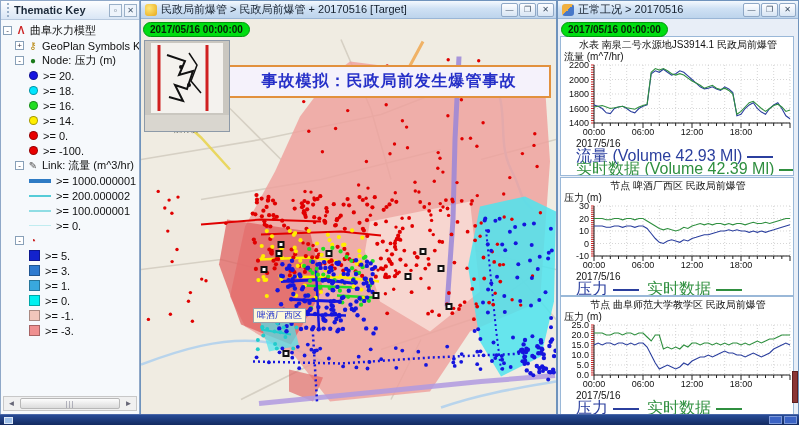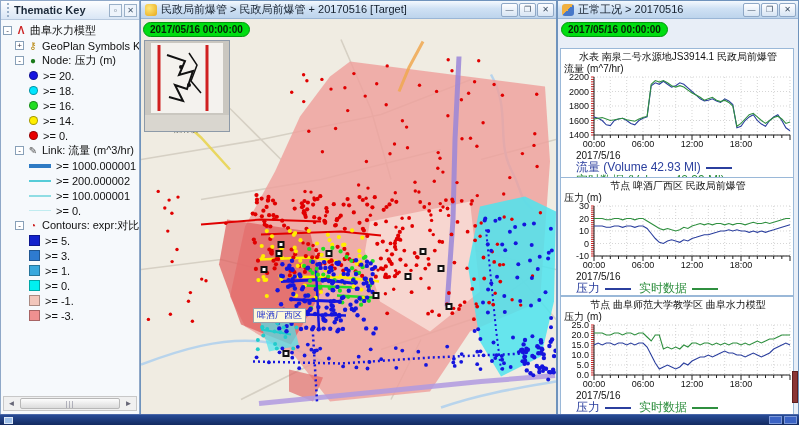--- a/index.html
+++ b/index.html
@@ -44,21 +44,21 @@
   .burst-label { position:absolute; left:112px; top:289px; background:#fdf8dc; border:1px solid #9aa0aa; padding:0 3px; font-size:9px; color:#2233cc; z-index:22; }
   .map-label { position:absolute; font-size:8px; color:#6b6f66; z-index:5; }
 
   
   .right-panel { left:557px; top:0; width:242px; height:415px; }
   .rp-body { position:relative; width:240px; height:396px; background:#e8eef7; overflow:hidden; }
   .chart-box { position:absolute; left:2px; width:234px; background:#fff; border:1px solid #9ab8d8; padding:1px 1px 0 3px; overflow:hidden; }
   .chart-title { text-align:center; font-size:10px; color:#111; height:13px; line-height:13px; white-space:nowrap; }
   .chart-ylabel { font-size:10px; color:#111; height:11px; line-height:11px; }
   .chart-date { font-size:10px; color:#111; height:11px; line-height:11px; padding-left:12px; }
-  .chart-legend { font-size:12px; padding-left:12px; line-height:13px; white-space:nowrap; }
+  .chart-legend { font-size:16px; padding-left:12px; line-height:13px; white-space:nowrap; }
   .leg-item { margin-right:8px; }
   .leg-line { display:inline-block; width:26px; border-top:2px solid #000; vertical-align:middle; margin-left:5px; }
   .red-scroll { position:absolute; right:0px; top:352px; width:6px; height:32px; background:#8b3434; border:1px solid #5e1f1f; z-index:40; }
 
   
   .statusbar { position:absolute; left:0; top:414px; width:799px; height:11px; background:linear-gradient(#274b96,#132a60); border-top:1px solid #4a67a8; display:flex; align-items:center; }
   .sb-ico { width:9px; height:7px; background:#9fc0e8; border:1px solid #dce8f8; margin-left:4px; }
   .sb-right { margin-left:auto; display:flex; margin-right:2px; }
   .sb-btn { width:13px; height:8px; background:#3b63c4; border:1px solid #7b97d8; margin-left:2px; }
 </style>
@@ -110,20 +110,24 @@
           <div class="trow ind2">
             <span class="dot" style="background: rgb(255, 238, 0);"></span>
             <span>&gt;= 14.</span>
           </div>
 
           <div class="trow ind2">
             <span class="dot" style="background: rgb(232, 0, 0);"></span>
             <span>&gt;= 0.</span>
           </div>
 
+          <div class="trow ind2">
+            <span class="dot" style="background: rgb(232, 0, 0);"></span>
+            <span>&gt;= -100.</span>
+          </div>
         </div>
       <div class="trow ind1">
         <span class="expander">-</span>
         <span class="tico" style="color:#555;">✎</span>
         <span>Link: 流量 (m^3/hr)</span>
       </div>
       <div>
 
           <div class="trow ind2">
             <span class="lnsw" style="border-top: 4px solid rgb(46, 123, 196);"></span>
@@ -142,21 +146,20 @@
           </div>
 
           <div class="trow ind2">
             <span class="lnsw" style="border-top: 1px solid rgb(192, 236, 240);"></span>
             <span>&gt;= 0.</span>
           </div>
         </div>
       <div class="trow ind1">
         <span class="expander">-</span>
         <span class="tico" style="color:#c22;">◔</span>
-        <span>Contours: expr:对比</span>
       </div>
       <div>
 
           <div class="trow ind2">
             <span class="sq" style="background: rgb(19, 34, 204);"></span>
             <span>&gt;= 5.</span>
           </div>
 
           <div class="trow ind2">
             <span class="sq" style="background: rgb(46, 123, 208);"></span>
@@ -1018,40 +1021,41 @@
           <rect x="0" y="0" width="84" height="74" fill="#cac7c0"></rect>
           <rect x="6" y="2" width="72" height="70" fill="#f4f2ee"></rect>
           <line x1="14" y1="4" x2="14" y2="70" stroke="#d02020" stroke-width="3"></line>
           <line x1="62" y1="4" x2="62" y2="70" stroke="#d02020" stroke-width="3"></line>
           <path d="M22,14 L40,20 L34,34 L48,30 L42,48 L30,44 L38,60 L24,56" stroke="#111" stroke-width="2" fill="none"></path>
           <path d="M44,12 L52,24 L46,40 L56,52" stroke="#111" stroke-width="1.5" fill="none"></path>
           <circle cx="36" cy="26" r="2" fill="#111"></circle>
             <circle cx="44" cy="44" r="2" fill="#111"></circle>
         </svg>
       </div>
+      <div class="banner">事故模拟：民政局前发生爆管事故</div>
       <div class="burst-label">啤酒厂西区</div>
       <div id="map-labels">
           <div class="map-label" style="left: 30px; top: 92px;">庙东村</div>
           <div class="map-label" style="left: 33px; top: 105px;">姚村镇</div>
         </div>
     </div>
   </div>
 
   <div class="win right-panel">
     <div class="titlebar">
       <span class="title-ico" style="background:linear-gradient(135deg,#f0b040 50%,#4878c8 50%);"></span>
       <span class="title-txt">正常工况 &gt; 20170516</span>
       <span class="winbtn">—</span>
       <span class="winbtn">❐</span>
       <span class="winbtn">✕</span>
     </div>
     <div class="rp-body">
       <div class="ts-pill" style="left:3px; top:3px;">2017/05/16 00:00:00</div>
       <div id="charts">
-          <div class="chart-box" style="top: 29px;"><div class="chart-title">水表 南泉二号水源地JS3914.1 民政局前爆管</div><div class="chart-ylabel">流量 (m^7/hr)</div><svg width="230" height="74">
+          <div class="chart-box" style="top: 17px;"><div class="chart-title">水表 南泉二号水源地JS3914.1 民政局前爆管</div><div class="chart-ylabel">流量 (m^7/hr)</div><svg width="230" height="74">
               <line x1="30" y1="3" x2="30" y2="61" stroke="#c4c4c4" stroke-width="0.7" stroke-dasharray="1,2"></line>
               <line x1="46.33333333333333" y1="3" x2="46.33333333333333" y2="61" stroke="#c4c4c4" stroke-width="0.7" stroke-dasharray="1,2"></line>
               <line x1="62.666666666666664" y1="3" x2="62.666666666666664" y2="61" stroke="#c4c4c4" stroke-width="0.7" stroke-dasharray="1,2"></line>
               <line x1="79" y1="3" x2="79" y2="61" stroke="#c4c4c4" stroke-width="0.7" stroke-dasharray="1,2"></line>
               <line x1="95.33333333333333" y1="3" x2="95.33333333333333" y2="61" stroke="#c4c4c4" stroke-width="0.7" stroke-dasharray="1,2"></line>
               <line x1="111.66666666666667" y1="3" x2="111.66666666666667" y2="61" stroke="#c4c4c4" stroke-width="0.7" stroke-dasharray="1,2"></line>
               <line x1="128" y1="3" x2="128" y2="61" stroke="#c4c4c4" stroke-width="0.7" stroke-dasharray="1,2"></line>
               <line x1="144.33333333333334" y1="3" x2="144.33333333333334" y2="61" stroke="#c4c4c4" stroke-width="0.7" stroke-dasharray="1,2"></line>
               <line x1="160.66666666666666" y1="3" x2="160.66666666666666" y2="61" stroke="#c4c4c4" stroke-width="0.7" stroke-dasharray="1,2"></line>
               <line x1="177" y1="3" x2="177" y2="61" stroke="#c4c4c4" stroke-width="0.7" stroke-dasharray="1,2"></line>
@@ -1206,21 +1210,21 @@
               <text x="25" y="31" text-anchor="end" font-size="9" fill="#111" font-family="Liberation Sans,sans-serif">10</text>
               <text x="25" y="43.5" text-anchor="end" font-size="9" fill="#111" font-family="Liberation Sans,sans-serif">0</text>
               <text x="25" y="56" text-anchor="end" font-size="9" fill="#111" font-family="Liberation Sans,sans-serif">-10</text>
               <text x="30" y="65" text-anchor="middle" font-size="9" fill="#111" font-family="Liberation Sans,sans-serif">00:00</text>
               <text x="79" y="65" text-anchor="middle" font-size="9" fill="#111" font-family="Liberation Sans,sans-serif">06:00</text>
               <text x="128" y="65" text-anchor="middle" font-size="9" fill="#111" font-family="Liberation Sans,sans-serif">12:00</text>
               <text x="177" y="65" text-anchor="middle" font-size="9" fill="#111" font-family="Liberation Sans,sans-serif">18:00</text>
               <polyline points="30.0,23.0 34.1,23.0 38.2,23.0 42.3,24.3 46.3,24.3 50.4,23.0 54.5,23.0 58.6,24.3 62.7,23.0 66.8,23.0 70.8,24.3 74.9,23.0 79.0,23.0 83.1,25.5 87.2,30.5 91.3,35.5 95.3,39.3 99.4,40.5 103.5,38.0 107.6,36.8 111.7,38.0 115.8,39.3 119.8,36.8 123.9,38.0 128.0,35.5 132.1,34.3 136.2,33.0 140.3,31.7 144.3,31.7 148.4,30.5 152.5,29.3 156.6,28.0 160.7,28.0 164.8,26.8 168.8,28.0 172.9,26.8 177.0,28.0 181.1,28.0 185.2,29.3 189.3,28.0 193.3,29.3 197.4,28.0 201.5,29.3 205.6,28.0 209.7,26.8 213.8,25.5 217.8,24.3 221.9,23.0 226.0,21.8" fill="none" stroke="#2b3f9e" stroke-width="1.1"></polyline>
               <polyline points="30.0,15.5 34.1,15.5 38.2,15.5 42.3,16.8 46.3,16.8 50.4,15.5 54.5,15.5 58.6,16.8 62.7,15.5 66.8,15.5 70.8,16.8 74.9,15.5 79.0,15.5 83.1,18.0 87.2,20.5 91.3,23.0 95.3,25.5 99.4,26.8 103.5,25.5 107.6,26.8 111.7,28.0 115.8,26.8 119.8,24.3 123.9,25.5 128.0,23.0 132.1,21.8 136.2,20.5 140.3,21.8 144.3,20.5 148.4,21.8 152.5,20.5 156.6,20.5 160.7,21.8 164.8,20.5 168.8,21.8 172.9,20.5 177.0,20.5 181.1,21.8 185.2,20.5 189.3,19.3 193.3,20.5 197.4,20.5 201.5,19.3 205.6,20.5 209.7,19.3 213.8,18.0 217.8,16.8 221.9,15.5 226.0,15.5" fill="none" stroke="#2f8f3f" stroke-width="1.1"></polyline>
             </svg><div class="chart-date">2017/5/16</div><div class="chart-legend"><span class="leg-item"><span style="color: rgb(43, 63, 158);">压力</span><span class="leg-line" style="border-top-color: rgb(43, 63, 158);"></span></span><span class="leg-item"><span style="color: rgb(47, 143, 63);">实时数据</span><span class="leg-line" style="border-top-color: rgb(47, 143, 63);"></span></span></div></div>
-          <div class="chart-box" style="top: 277px;"><div class="chart-title">节点 曲阜师范大学教学区 曲阜水力模型</div><div class="chart-ylabel">压力 (m)</div><svg width="230" height="66">
+          <div class="chart-box" style="top: 277px;"><div class="chart-title">节点 曲阜师范大学教学区 民政局前爆管</div><div class="chart-ylabel">压力 (m)</div><svg width="230" height="66">
               <line x1="30" y1="3" x2="30" y2="53" stroke="#c4c4c4" stroke-width="0.7" stroke-dasharray="1,2"></line>
               <line x1="46.33333333333333" y1="3" x2="46.33333333333333" y2="53" stroke="#c4c4c4" stroke-width="0.7" stroke-dasharray="1,2"></line>
               <line x1="62.666666666666664" y1="3" x2="62.666666666666664" y2="53" stroke="#c4c4c4" stroke-width="0.7" stroke-dasharray="1,2"></line>
               <line x1="79" y1="3" x2="79" y2="53" stroke="#c4c4c4" stroke-width="0.7" stroke-dasharray="1,2"></line>
               <line x1="95.33333333333333" y1="3" x2="95.33333333333333" y2="53" stroke="#c4c4c4" stroke-width="0.7" stroke-dasharray="1,2"></line>
               <line x1="111.66666666666667" y1="3" x2="111.66666666666667" y2="53" stroke="#c4c4c4" stroke-width="0.7" stroke-dasharray="1,2"></line>
               <line x1="128" y1="3" x2="128" y2="53" stroke="#c4c4c4" stroke-width="0.7" stroke-dasharray="1,2"></line>
               <line x1="144.33333333333334" y1="3" x2="144.33333333333334" y2="53" stroke="#c4c4c4" stroke-width="0.7" stroke-dasharray="1,2"></line>
               <line x1="160.66666666666666" y1="3" x2="160.66666666666666" y2="53" stroke="#c4c4c4" stroke-width="0.7" stroke-dasharray="1,2"></line>
               <line x1="177" y1="3" x2="177" y2="53" stroke="#c4c4c4" stroke-width="0.7" stroke-dasharray="1,2"></line>

